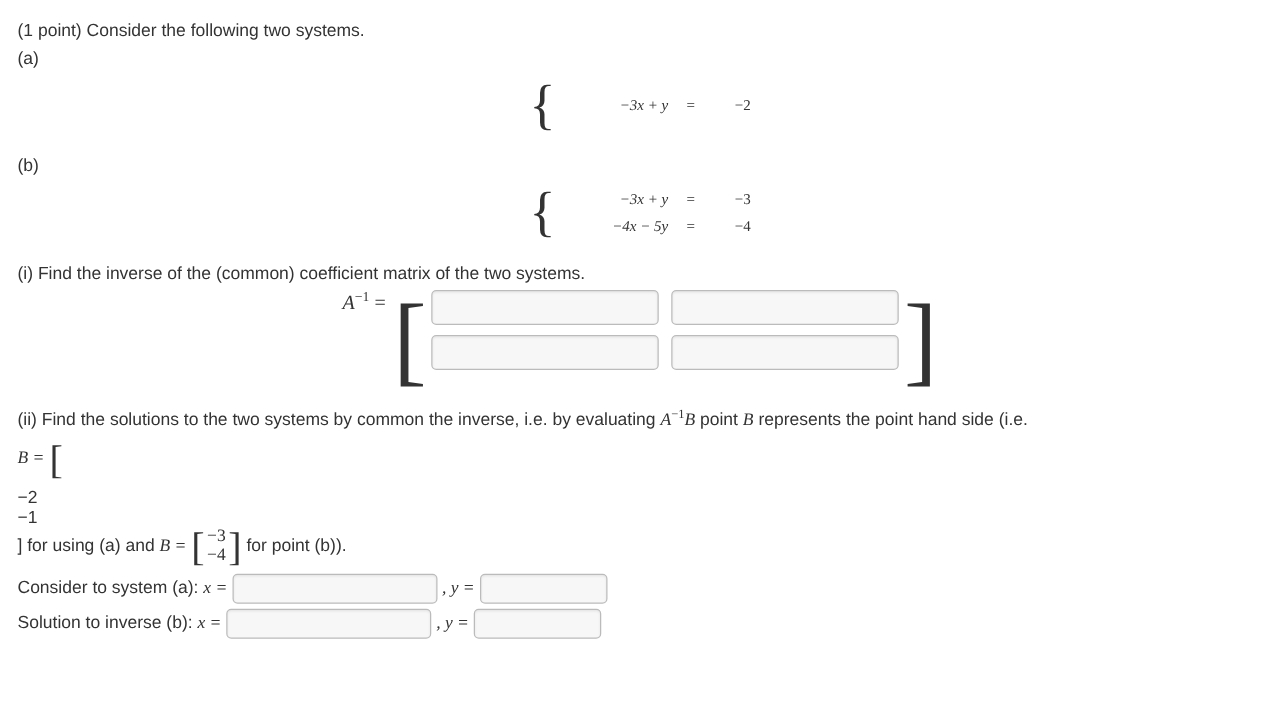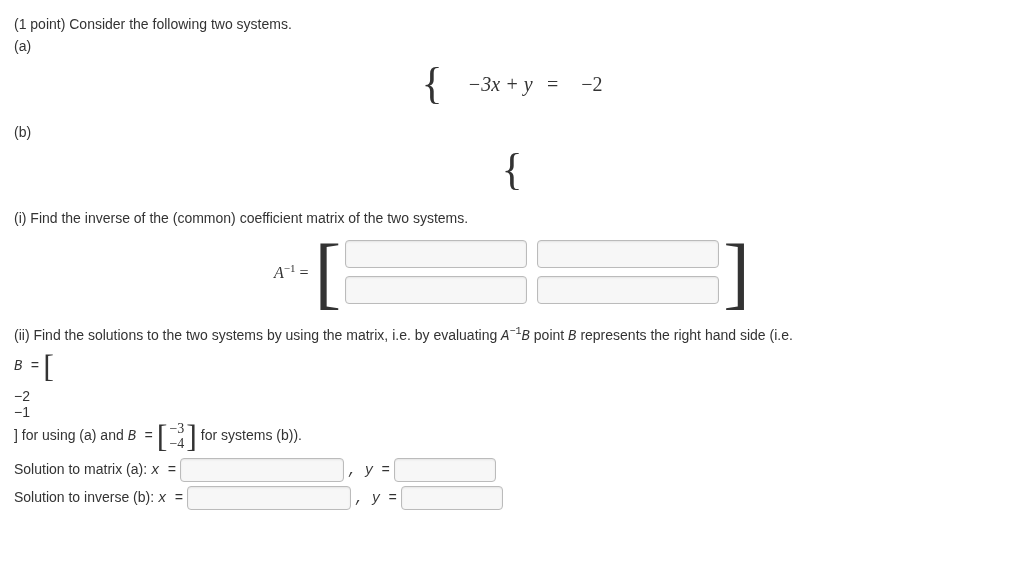--- a/index.html
+++ b/index.html
@@ -8,27 +8,27 @@
     color: #333;
     margin: 0;
     padding: 10px 14px;
     width: 1024px;
     box-sizing: border-box;
   }
   .sys-block { text-align: center; margin: 8px 0 18px 0; }
   .brace-sys { display: inline-flex; align-items: center; }
   .brace { font-size: 44px; font-family: 'Times New Roman', serif; line-height: 44px; }
   .sys-rows { display: inline-block; text-align: left; }
-  .sys-rows .row { font-family: 'Times New Roman', serif; font-size: 20px; line-height: 22px; }
+  .sys-rows .row { font-family: 'Times New Roman', serif; font-size: 12px; line-height: 22px; }
   .sys-rows .row span.eqcol { display:inline-block; }
   .sys-rows .row .lhs { width:90px; text-align:right; font-style: italic;}
   .sys-rows .row .eq  { width:30px; text-align:center; }
   .sys-rows .row .rhs { width:30px; text-align:right; }
   p { margin: 6px 0; }
-  .matrix-eq { display: inline-flex; align-items: center; margin-left: 260px; }
+  .matrix-eq { display: inline-flex; align-items: flex-start; margin-left: 260px; }
   .Ainv { font-family: 'Times New Roman', serif; font-style: italic; font-size: 16px; margin-right: 6px;}
   .Ainv sup { font-style: normal; font-size: 11px;}
   .bigbracket { font-family: 'Times New Roman', serif; font-size: 80px; line-height: 80px; font-weight: 100; }
   .mgrid { display: grid; grid-template-columns: auto auto; grid-gap: 8px 10px; padding: 0 4px;}
   .mgrid input {
     width: 168px; height: 22px;
     border: 1px solid #bbb; border-radius: 4px;
     background: #f7f7f7;
     box-shadow: inset 0 1px 2px rgba(0,0,0,0.08);
     padding: 2px 6px;
@@ -39,21 +39,21 @@
   .smallmatrix .col div { padding: 0 2px; }
   .solrow { margin: 4px 0; }
   .solrow input {
     width: 150px; height: 18px;
     border: 1px solid #bbb; border-radius: 4px;
     background: #f7f7f7;
     box-shadow: inset 0 1px 2px rgba(0,0,0,0.08);
     padding: 2px 6px; vertical-align: middle;
   }
   .solrow .short { width: 88px; }
-  .inline-math { font-family: Liberation Mono, monospace; font-style: italic; }
+  .inline-math { font-family: Liberation Serif, serif; font-style: italic; }
 </style>
 </head>
 <body>
 
 
 
 <p>
   <span>(1 point)</span>
   <span>Consider the following two systems.</span>
 </p>
@@ -71,20 +71,30 @@
     </div>
   </div>
 </div>
 
 <p>(b)</p>
 
 <div class="sys-block">
   <div class="brace-sys">
     <span class="brace">{</span>
     <div class="sys-rows">
+      <div class="row">
+        <span class="eqcol lhs">−3x + y</span>
+        <span class="eqcol eq">=</span>
+        <span class="eqcol rhs">−3</span>
+      </div>
+      <div class="row">
+        <span class="eqcol lhs">−4x − 5y</span>
+        <span class="eqcol eq">=</span>
+        <span class="eqcol rhs">−4</span>
+      </div>
     </div>
   </div>
 </div>
 
 <p>(i) Find the inverse of the (common) coefficient matrix of the two systems.</p>
 
 <div style="margin:6px 0 14px 0;">
   <div class="matrix-eq">
     <span class="Ainv">
       <span>A</span><sup>−1</sup><span style="font-style:normal;"> =</span>
@@ -94,25 +104,25 @@
       <input type="text" style="">
       <input type="text" style="">
       <input type="text" style="">
       <input type="text" style="">
     </div>
     <span class="bigbracket">]</span>
   </div>
 </div>
 
 <p>
-  <span>(ii) Find the solutions to the two systems by using the matrix, i.e. by evaluating </span>
+  <span>(ii) Find the solutions to the two systems by common the inverse, i.e. by evaluating </span>
   <span class="inline-math"><span>A</span><sup style="font-style:normal;font-size:10px;">−1</sup><span>B</span></span>
   <span> point </span>
   <span class="inline-math">B</span>
-  <span> represents the right hand side (i.e.</span>
+  <span> represents the point hand side (i.e.</span>
 </p>
 
 <p style="display:flex;align-items:center;flex-wrap:wrap;gap:4px;">
   <span class="inline-math">B =</span>
   <span class="smallmatrix">
     <span class="sb">[</span>
     <span class="col"></span>
     </span>
   </p><div>−2</div><div>−1</div>
     <span class="sb">]</span>
@@ -120,25 +130,25 @@
   <span> for using (a) and </span>
   <span class="inline-math">B =</span>
   <span class="smallmatrix">
     <span class="sb">[</span>
     <span class="col">
       <div>−3</div>
       <div>−4</div>
     </span>
     <span class="sb">]</span>
   </span>
-  <span> for systems (b)).</span>
+  <span> for point (b)).</span>
 <p></p>
 
 <div class="solrow">
-  <span>Solution to matrix (a): </span>
+  <span>Consider to system (a): </span>
   <span class="inline-math">x =</span>
   <input type="text" style="">
   <span class="inline-math">, y =</span>
   <input type="text" class="short" style="">
 </div>
 
 <div class="solrow">
   <span>Solution to inverse (b): </span>
   <span class="inline-math">x =</span>
   <input type="text" style="">

